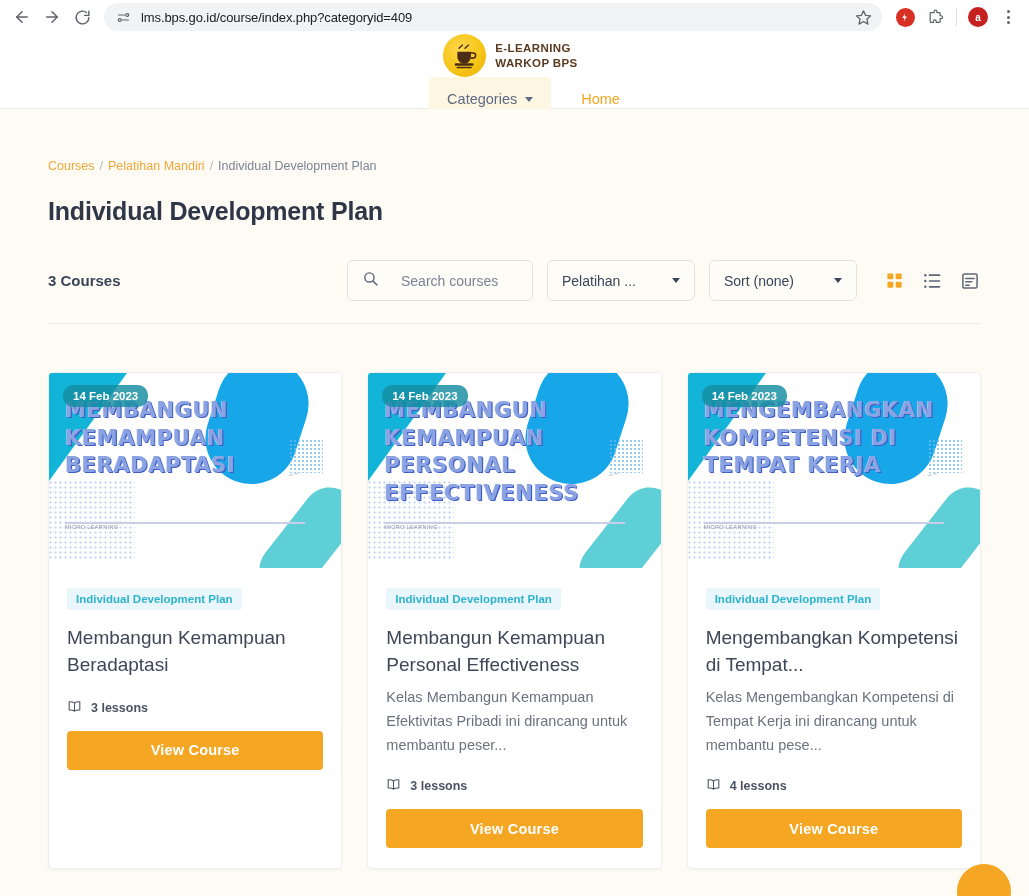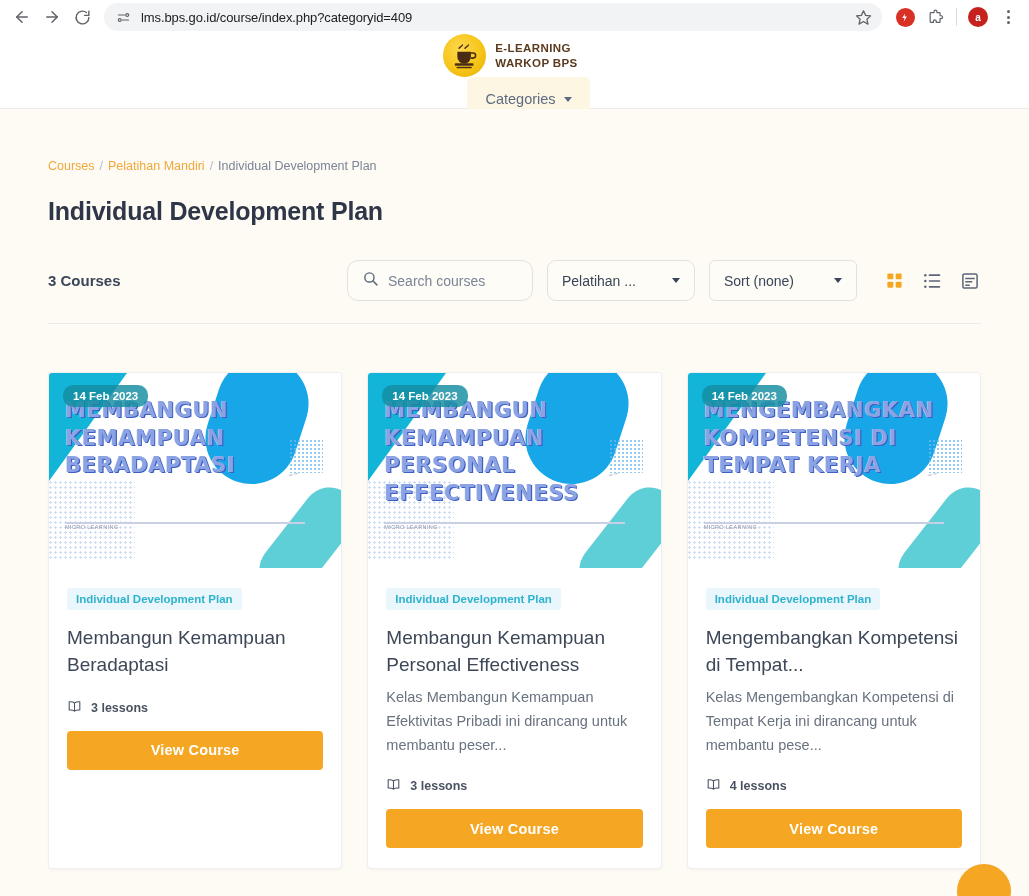--- a/index.html
+++ b/index.html
@@ -164,37 +164,37 @@
   .toolbar {
     margin-top: 34px;
     display:flex; align-items:center; gap:14px;
   }
   .course-count { font-size:15px; color:#3b4559; font-weight:700; flex:0 0 auto; }
   .spacer { flex:1 1 auto; }
 
   .search-box {
     width: 186px; height: 41px;
     border:1px solid #e3e2dd;
-    border-radius:11px;
+    border-radius:6px;
     background:#fdfcf7;
-    display:flex; align-items:center; gap:9px;
+    display:flex; align-items:center; gap:22px;
     padding: 0 14px;
   }
   .search-box .ph { font-size:14px; color:#7b8496; }
 
   .select-box {
     height: 41px;
     border:1px solid #e3e2dd;
     border-radius:6px;
     background:#fdfcf7;
     display:flex; align-items:center; justify-content:space-between; gap:16px;
     padding: 0 14px;
     font-size:14px; color:#3b4559;
   }
-  .select-filter { width: 148px; border-radius: 9px; }
+  .select-filter { width: 148px; }
   .select-sort { width: 148px; }
 
   .view-toggles { display:flex; align-items:center; gap:16px; margin-left:12px; }
   .vt { width:22px; height:22px; display:flex; align-items:center; justify-content:center; }
 
   .hr { margin: 22px 0 0 0; height:1px; background:#eceaea; }
 
   
   .grid {
     margin-top: 48px;
@@ -415,20 +415,23 @@
       <div>E-LEARNING</div>
       <div>WARKOP BPS</div>
     </div>
   </div>
 
   <div class="nav-primary">
     <div class="nav-categories">
       <span>Categories</span>
       <span class="chev"></span>
     </div>
+    <div class="nav-home">
+      <span>Home</span>
+    </div>
   </div>
 
   <div class="header-right">
     <div class="lang-switch">
       <span>
         <svg width="16" height="16" viewBox="0 0 24 24" fill="none" stroke="#7d879b" stroke-width="1.7">
           <rect x="4" y="3" width="14" height="18" rx="1.5"></rect>
           <path d="M4 8h14M9 3v18" stroke-width="1.4"></path>
         </svg>
       </span>

